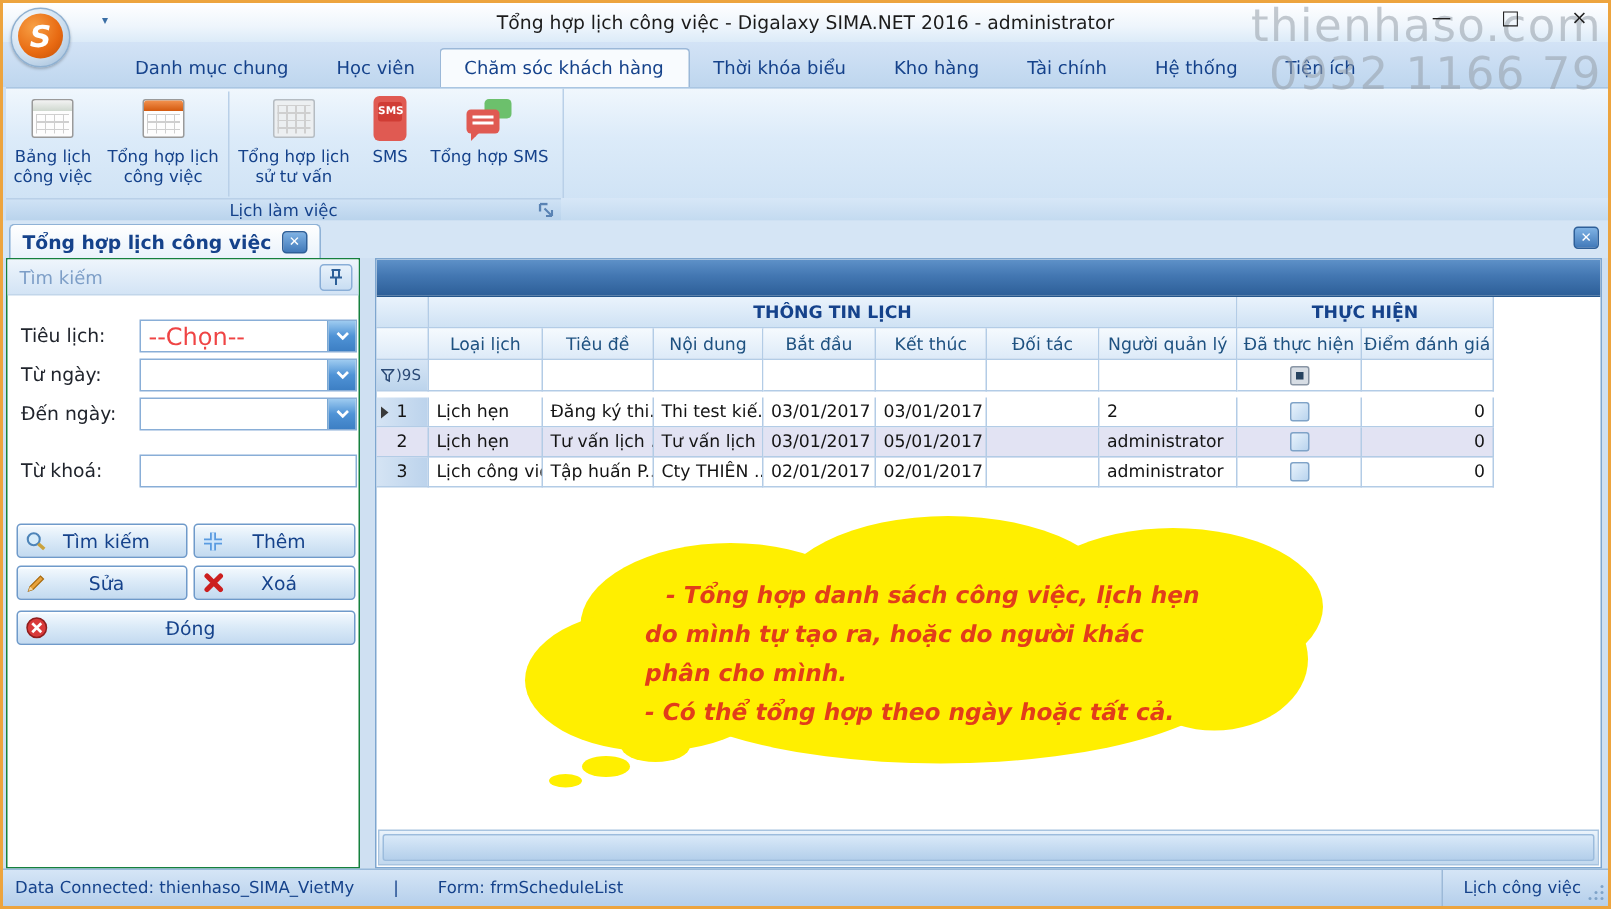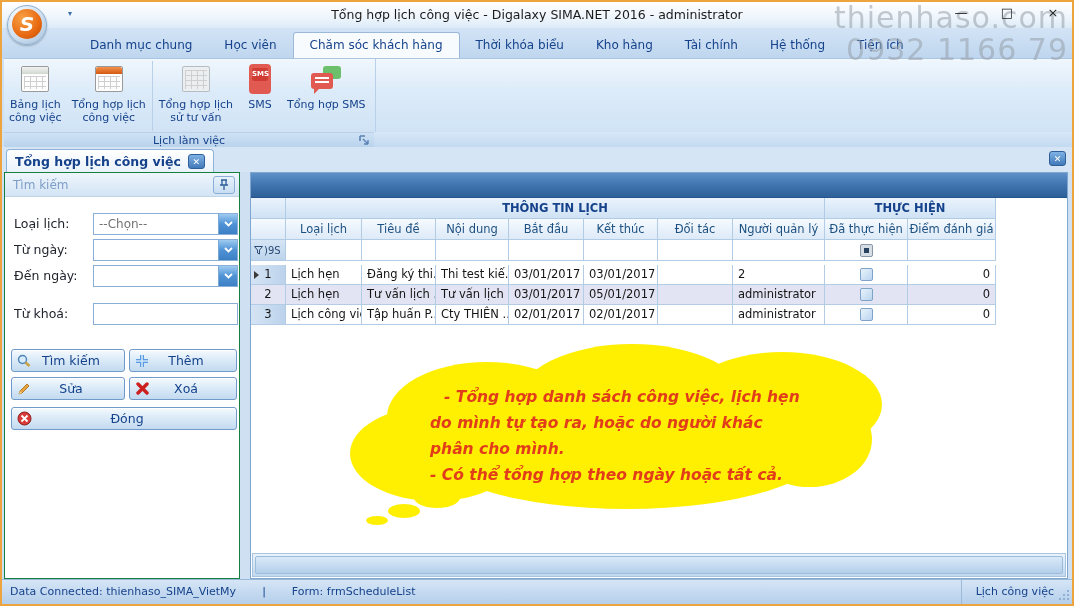--- a/index.html
+++ b/index.html
@@ -81,21 +81,21 @@
     border:1px solid #15803d; }
   .sb-head { position:absolute; left:0; top:0; right:0; height:24px;
     background:linear-gradient(#eef5fc,#d3e4f5); border-bottom:1px solid #c2d6ea;
     color:#7d9ec7; font-size:12px; line-height:24px; padding-left:8px; }
   .pinbtn { position:absolute; right:4px; top:3px; width:22px; height:18px; border:1px solid #89aed7;
     border-radius:3px; background:linear-gradient(#e8f2fb,#c8ddf2); display:flex; align-items:center; justify-content:center; cursor:pointer; }
   .sb-row { position:absolute; left:0; width:100%; height:22px; }
   .sb-label { position:absolute; left:9px; top:3px; font-size:12.5px; color:#20242c; }
   .combo { position:absolute; left:88px; top:0; width:145px; height:22px; background:#fff;
     border:1px solid #89aed7; display:flex; align-items:center; cursor:pointer; }
-  .combo .val { flex:1; padding-left:5px; font-size:12px; color:#737373; }
+  .combo .val { flex:1; padding-left:5px; font-size:16px; color:#ef4444; }
   .combo .arrow { width:19px; height:100%; background:linear-gradient(#9ecbf0,#4f93d6 50%,#3d7fc4);
     border-left:1px solid #7aa8d4; display:flex; align-items:center; justify-content:center; }
   .textinput { position:absolute; left:88px; top:0; width:145px; height:22px; border:1px solid #89aed7;
     background:#fff; font-size:12px; padding-left:5px; font-family:inherit; }
 
   .btn { position:absolute; height:23px; border:1px solid #6f9aca; border-radius:3px;
     background:linear-gradient(#f5fafe,#dcebf8 45%,#c3daf0); display:flex; align-items:center;
     cursor:pointer; box-shadow:inset 0 1px 0 #fff; }
   .btn .bic { width:24px; display:flex; justify-content:center; }
   .btn .bt { flex:1; text-align:center; margin-left:-18px; color:#15428b; font-size:12.5px; }
@@ -269,21 +269,21 @@
     <div class="sb-head">
       <span>Tìm kiếm</span>
       <span class="pinbtn">
         <svg width="10" height="12" viewBox="0 0 10 12">
             <path d="M2 1 h6 M3 1 v5 h4 v-5 M1 6 h8 M5 6 v5" stroke="#2c5f98" stroke-width="1.3" fill="none"></path>
           </svg>
       </span>
     </div>
 
     <div class="sb-row" style="top:40px">
-      <span class="sb-label">Loại lịch:</span>
+      <span class="sb-label">Tiêu lịch:</span>
       <div class="combo">
         <span class="val">--Chọn--</span>
         <span class="arrow">
           <svg width="9" height="6" viewBox="0 0 9 6">
               <path d="M1 1 l3.5 3.5 L8 1" stroke="#fff" stroke-width="1.8" fill="none"></path>
             </svg>
         </span>
       </div>
     </div>
 

